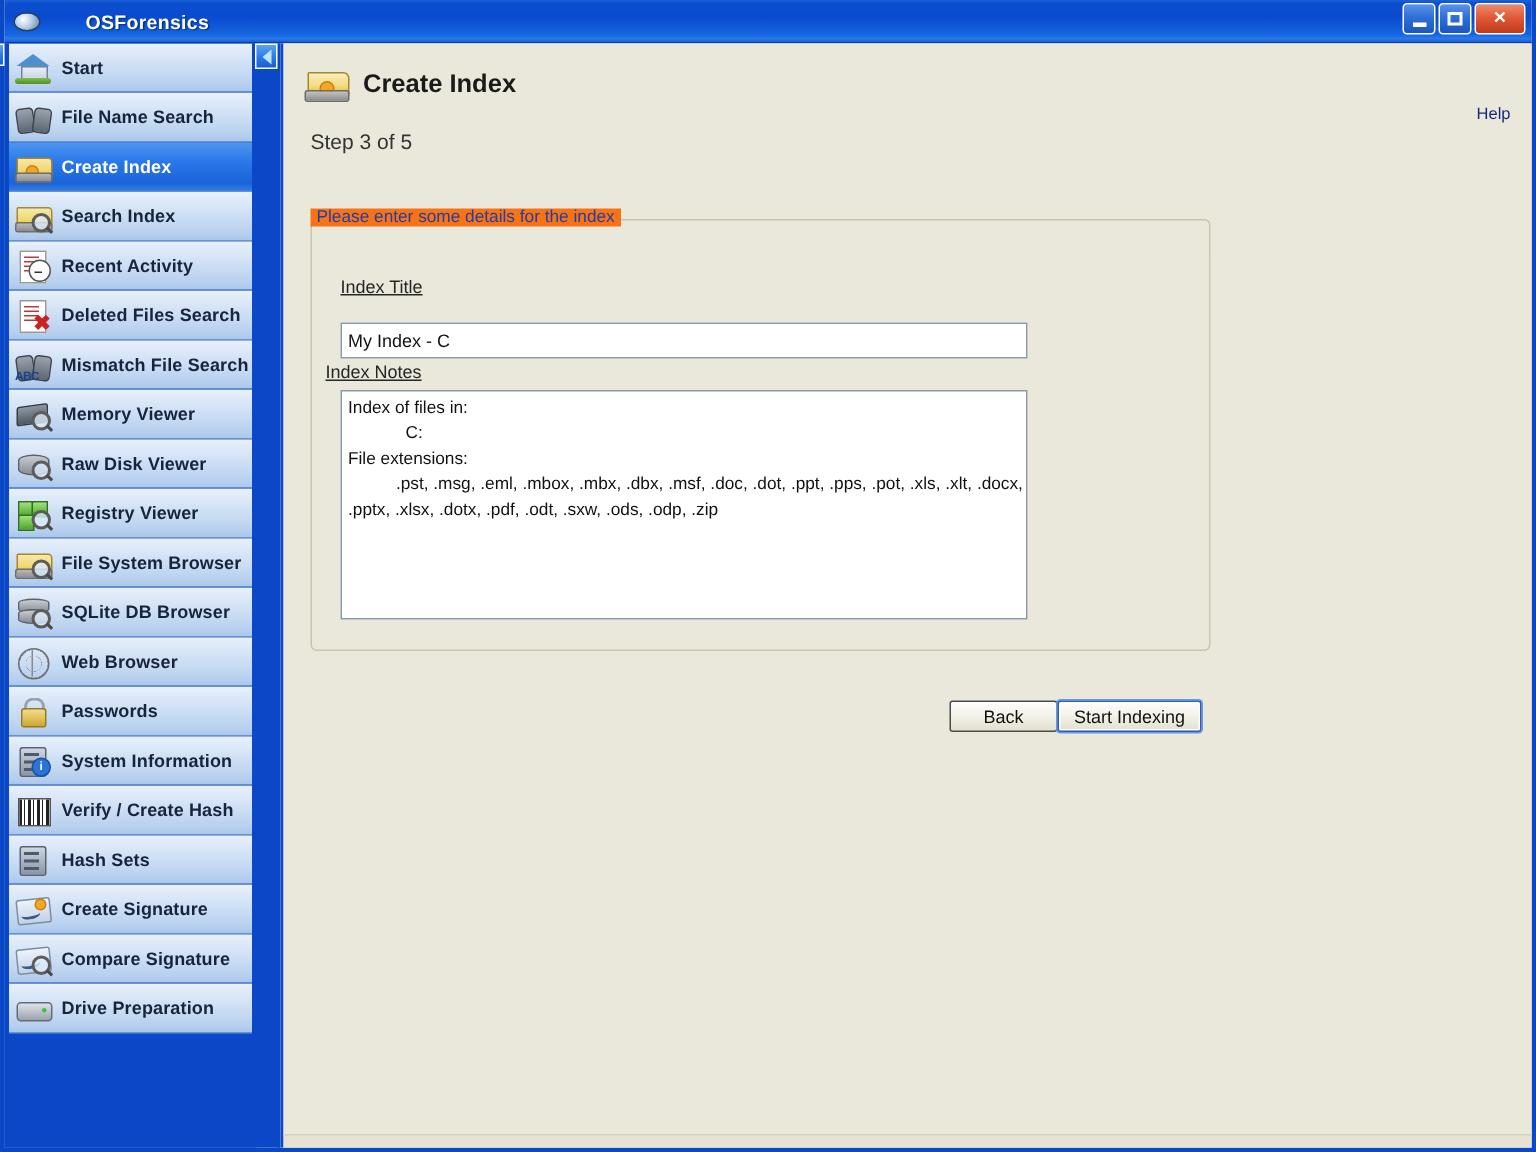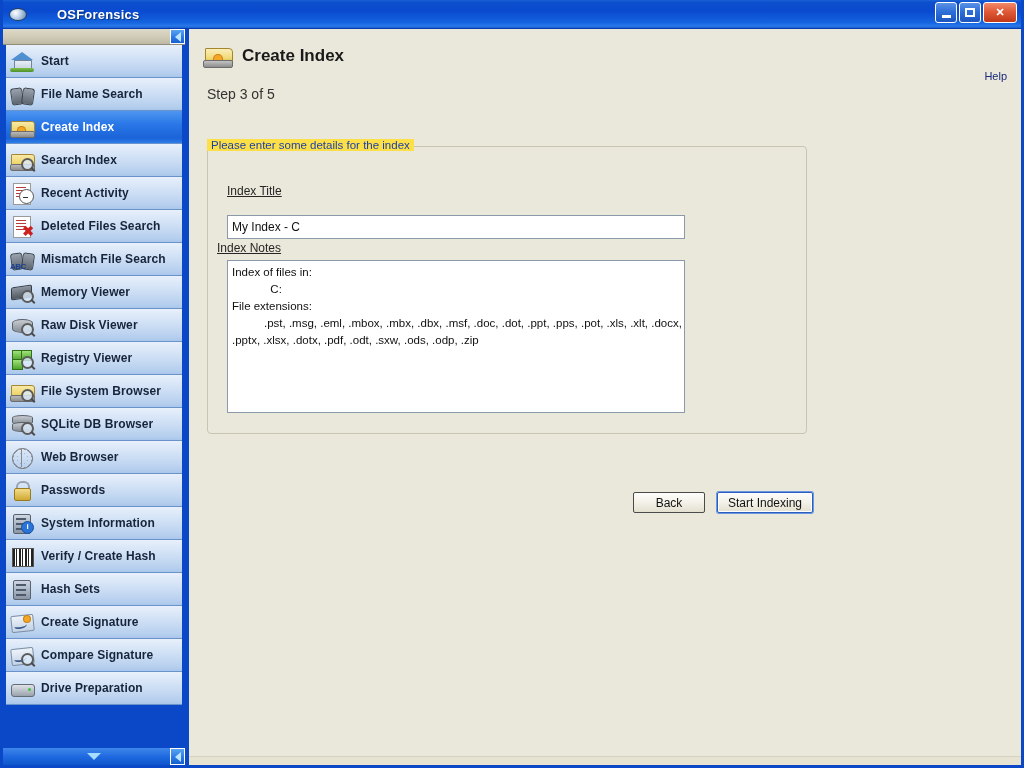--- a/index.html
+++ b/index.html
@@ -96,21 +96,20 @@
     top: 29px; bottom: 0;
     display: flex;
   }
 
   
   #sidebar {
     width: 184px;
     flex: none;
     background: #0a48c8;
     display: flex;
-    flex-direction: column;
     box-sizing: border-box;
     border-right: 2px solid #0a48c8;
     position: relative;
   }
   .scroll-bar-top {
     height: 15px;
     background: linear-gradient(to bottom, #ddd9c8 0%, #cfcbb6 55%, #bdb9a4 100%);
     display: flex;
     align-items: center;
     position: relative;
@@ -247,21 +246,21 @@
     width: 600px;
     height: 288px;
     border: 1px solid #c9c5b0;
     border-radius: 4px;
     box-sizing: border-box;
   }
   #group-legend {
     position: absolute;
     left: 18px;
     top: 110px;
-    background: #fde047;
+    background: #f97316;
     padding: 0 4px;
     font-size: 11.5px;
     color: #1d3fa8;
   }
 
   .field-label {
     position: absolute;
     font-size: 12px;
     color: #262626;
     text-decoration: underline;
@@ -297,23 +296,22 @@
     resize: none;
     outline: none;
     white-space: pre;
     overflow: hidden;
   }
 
   
   #button-row {
     position: absolute;
     left: 444px;
-    top: 463px;
-    display: flex;
-    gap: 12px;
+    top: 438px;
+    display: flex;
   }
   .xp-button {
     height: 21px;
     min-width: 72px;
     box-sizing: border-box;
     padding: 0 10px;
     font-family: "Liberation Sans", sans-serif;
     font-size: 12px;
     color: #111;
     background: linear-gradient(to bottom, #fdfdfb 0%, #f3f1e8 50%, #e3e0d0 100%);

